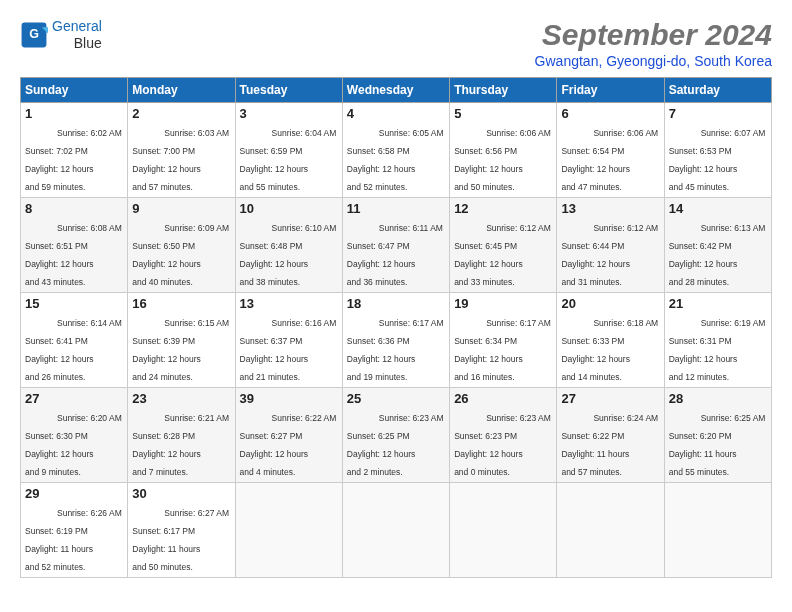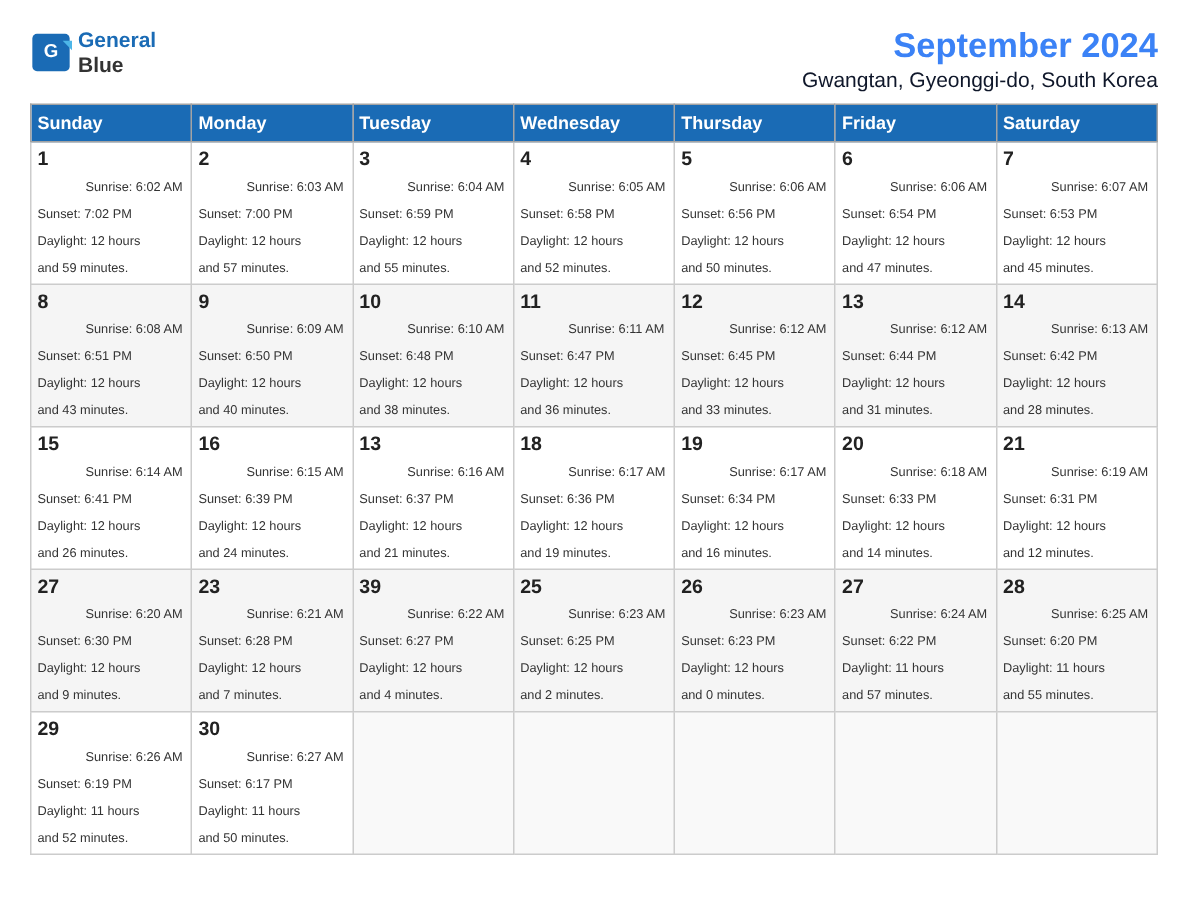--- a/index.html
+++ b/index.html
@@ -22,43 +22,45 @@
       align-items: flex-start;
       margin-bottom: 8px;
     }
     .logo {
       display: flex;
       align-items: center;
       gap: 4px;
     }
     .logo-text {
       font-size: 14px;
-      font-weight: bold;
+      font-weight: normal;
       color: #333;
       line-height: 1.2;
+      text-align: right;
     }
     .logo-text span {
       color: #1a6bb5;
     }
     .logo-icon {
       width: 28px;
       height: 28px;
     }
     .title-block {
       text-align: right;
     }
     .month-title {
-      font-size: 23px;
+      font-size: 30px;
       font-weight: bold;
-      color: #3b82f6;
+      color: #737373;
       line-height: 1.1;
+      font-style: italic;
     }
     .location {
       font-size: 14px;
-      color: #0f172a;
+      color: #1d4ed8;
       margin-top: 2px;
     }
     table {
       width: 100%;
       border-collapse: collapse;
       table-layout: fixed;
     }
     thead th {
       background-color: #1a6bb5;
       color: #fff;

